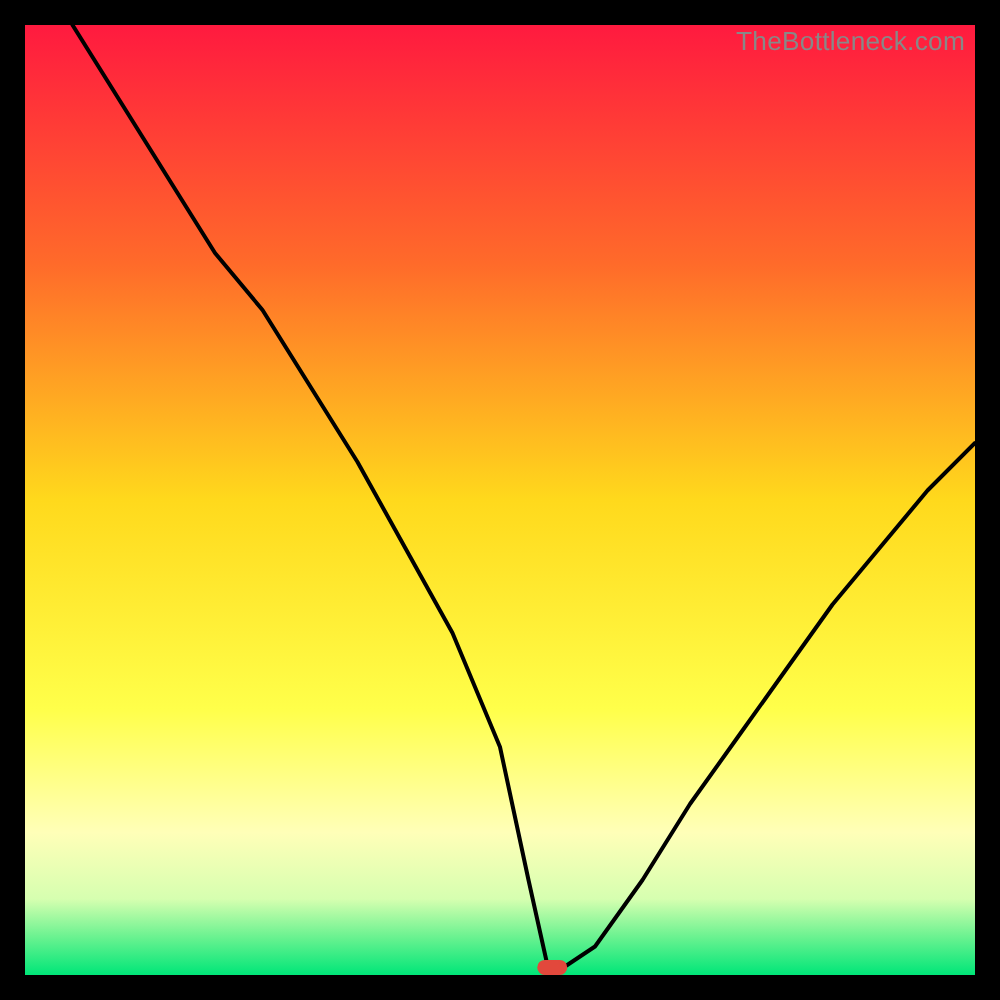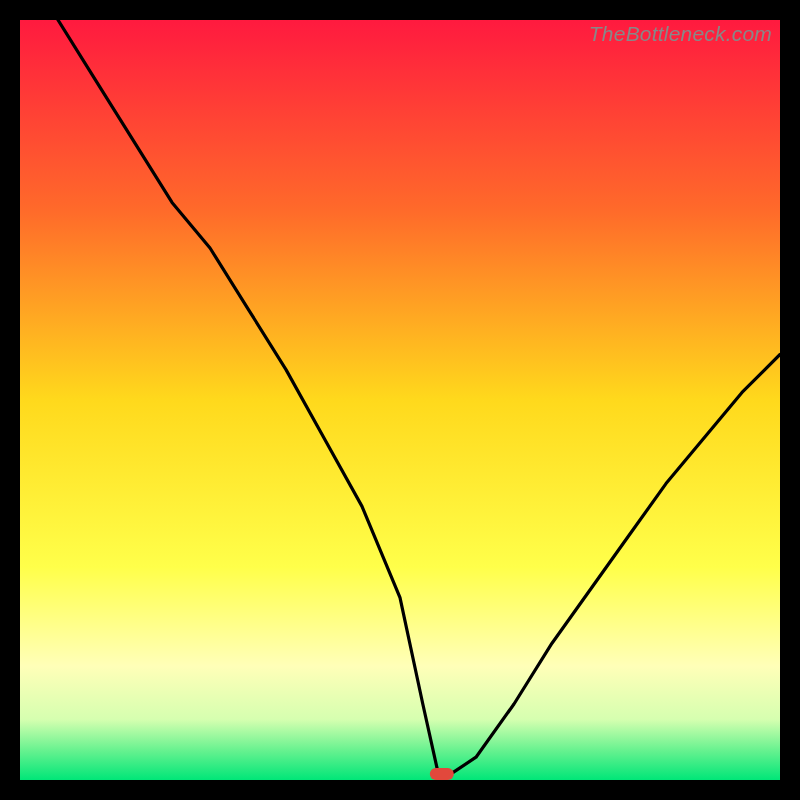--- a/index.html
+++ b/index.html
@@ -16,21 +16,20 @@
     width: 800px;
     height: 800px;
     box-sizing: border-box;
     border: 20px solid #000;
   }
   .plot-area {
     position: relative;
     width: 100%;
     height: 100%;
     overflow: hidden;
-    font-style: italic;
   }
   .gradient {
     position: absolute;
     inset: 0;
   }
   .watermark {
     position: absolute;
     top: 2px;
     right: 8px;
     color: #888;

